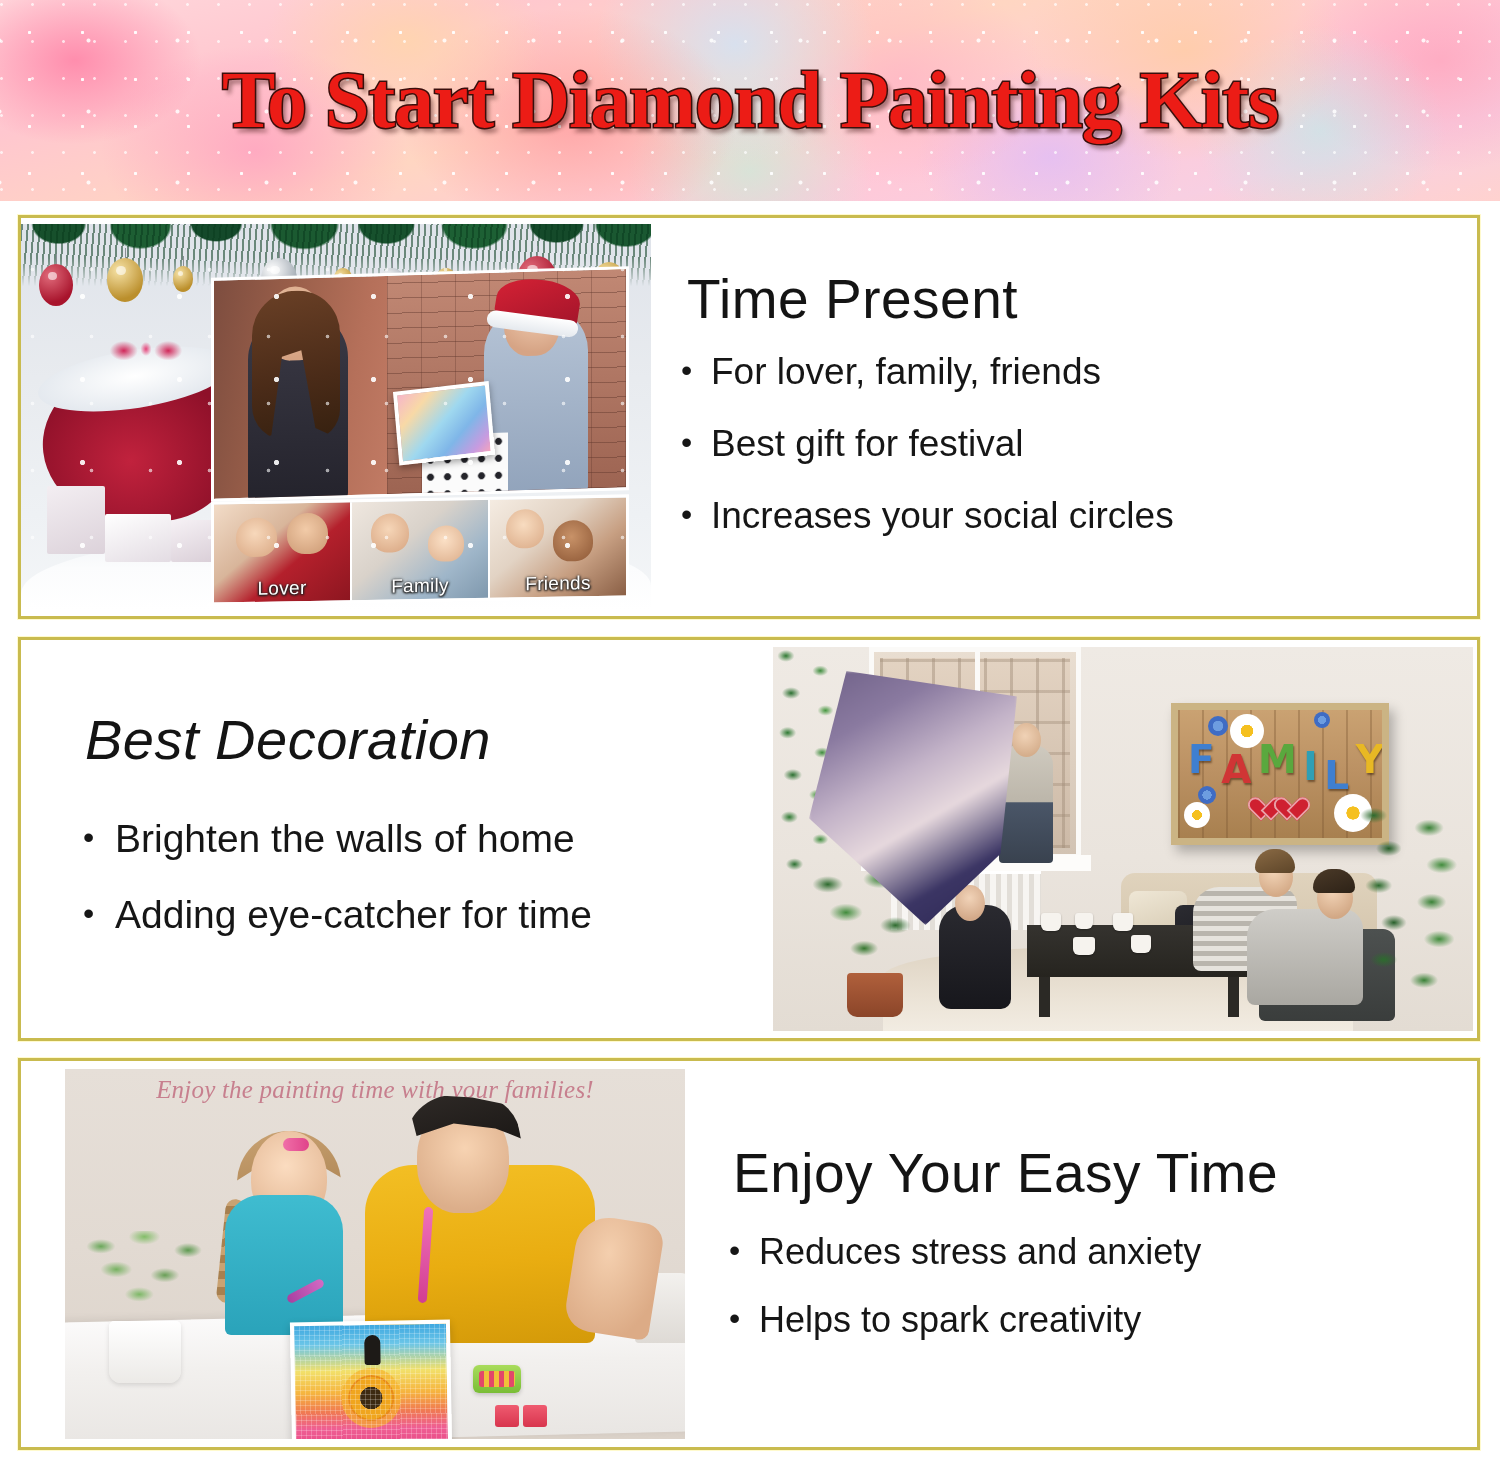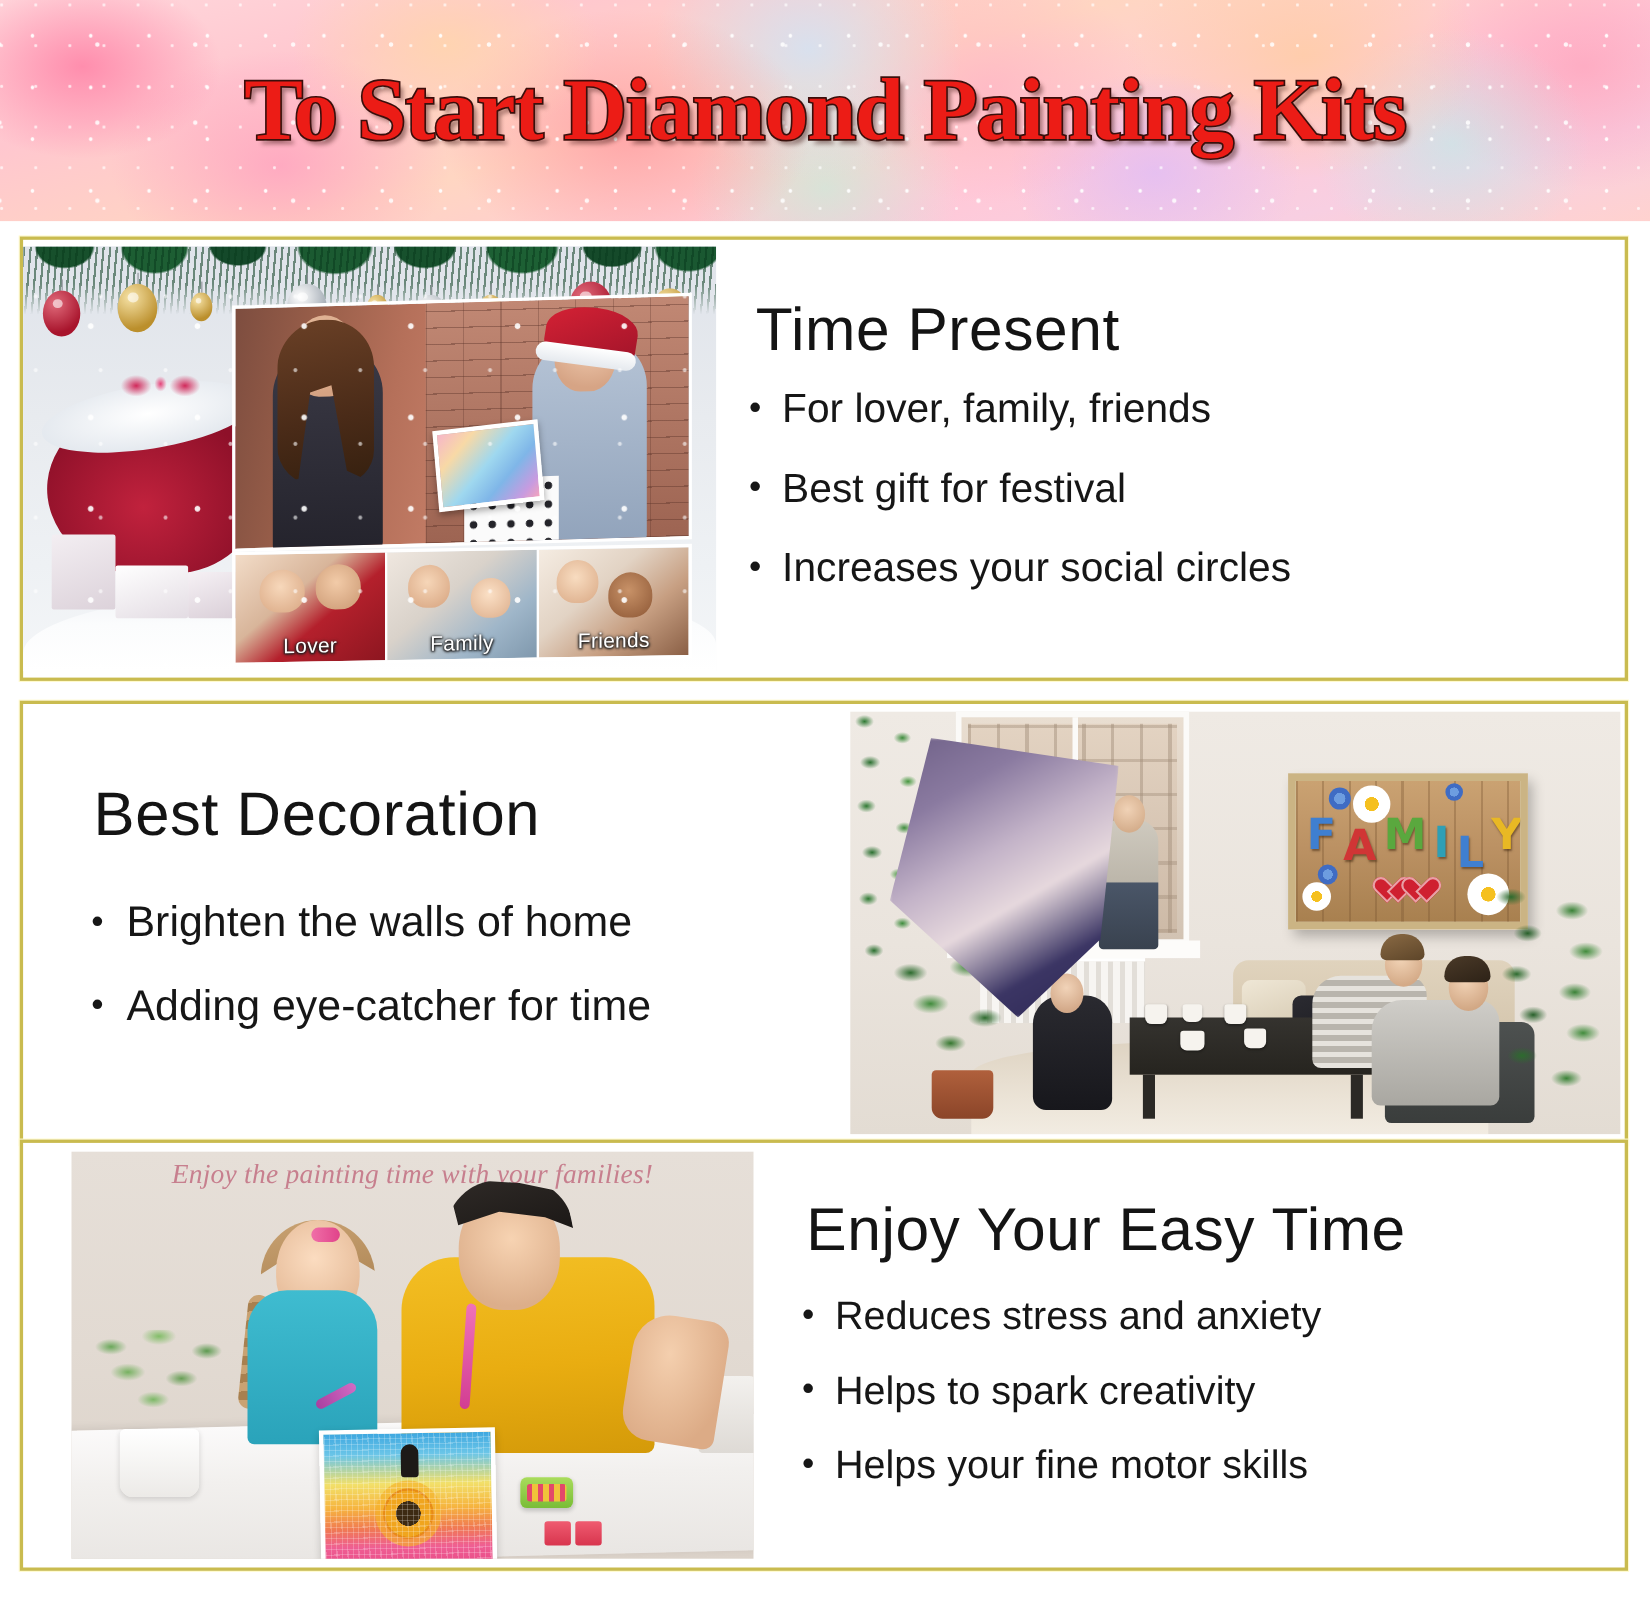--- a/index.html
+++ b/index.html
@@ -56,21 +56,21 @@
   
   .panel{
     position:absolute;
     border:3px solid #c9bb4f;
     box-sizing:border-box;
     background:#ffffff;
     box-shadow:0 0 0 1px rgba(255,250,200,.9);
   }
   #panel-1{left:18px;top:215px;width:1462px;height:404px;}
   #panel-2{left:18px;top:637px;width:1462px;height:404px;}
-  #panel-3{left:18px;top:1036px;width:1462px;height:392px;}
+  #panel-3{left:18px;top:1058px;width:1462px;height:392px;}
 
   .panel-inner{display:flex;width:100%;height:100%;align-items:center;}
   .photo-wrap{flex:0 0 auto;display:flex;align-items:center;justify-content:center;}
   .text-col{flex:1 1 auto;padding:0 26px;}
 
   .heading{
     font-family:"Liberation Sans", sans-serif;
     font-weight:400;
     font-size:55px;
     line-height:62px;
@@ -91,21 +91,21 @@
     white-space:nowrap;
   }
   .bullets li:last-child{margin-bottom:0;}
   .bullets li::before{
     content:"\2022";
     position:absolute;left:4px;top:-2px;
     font-size:32px;color:#161616;
   }
   .p1 .heading{margin-left:10px;}
   .p1 .bullets li{margin-bottom:28px;}
-  .p2 .heading{font-size:56px;margin-bottom:46px;margin-left:6px;}
+  .p2 .heading{font-size:56px;margin-bottom:46px;margin-left:6px;font-style:italic;}
   .p2 .bullets li{font-size:39px;margin-bottom:32px;padding-left:36px;}
   .p3 .heading{margin-bottom:26px;margin-left:8px;}
   .p3 .bullets li{font-size:36px;margin-bottom:24px;}
 
   
   .ph1{
     position:relative;width:630px;height:386px;overflow:hidden;
     background:linear-gradient(180deg,#dfe3ea 0%,#e8ebef 40%,#eef1f4 75%,#f4f6f8 100%);
   }
   .ph1 .pine{
@@ -698,18 +698,17 @@
         <div class="baggie bg1"></div>
         <div class="baggie bg2"></div>
       </div>
     </div>
 
     <div class="text-col" style="padding-left:40px;">
       <h2 class="heading">Enjoy Your Easy Time</h2>
       <ul class="bullets">
         <li>Reduces stress and anxiety</li>
         <li>Helps to spark creativity</li>
-        <li>Helps your fine motor skills</li>
       </ul>
     </div>
 
   </div>
 </div>
 
 </body></html>

